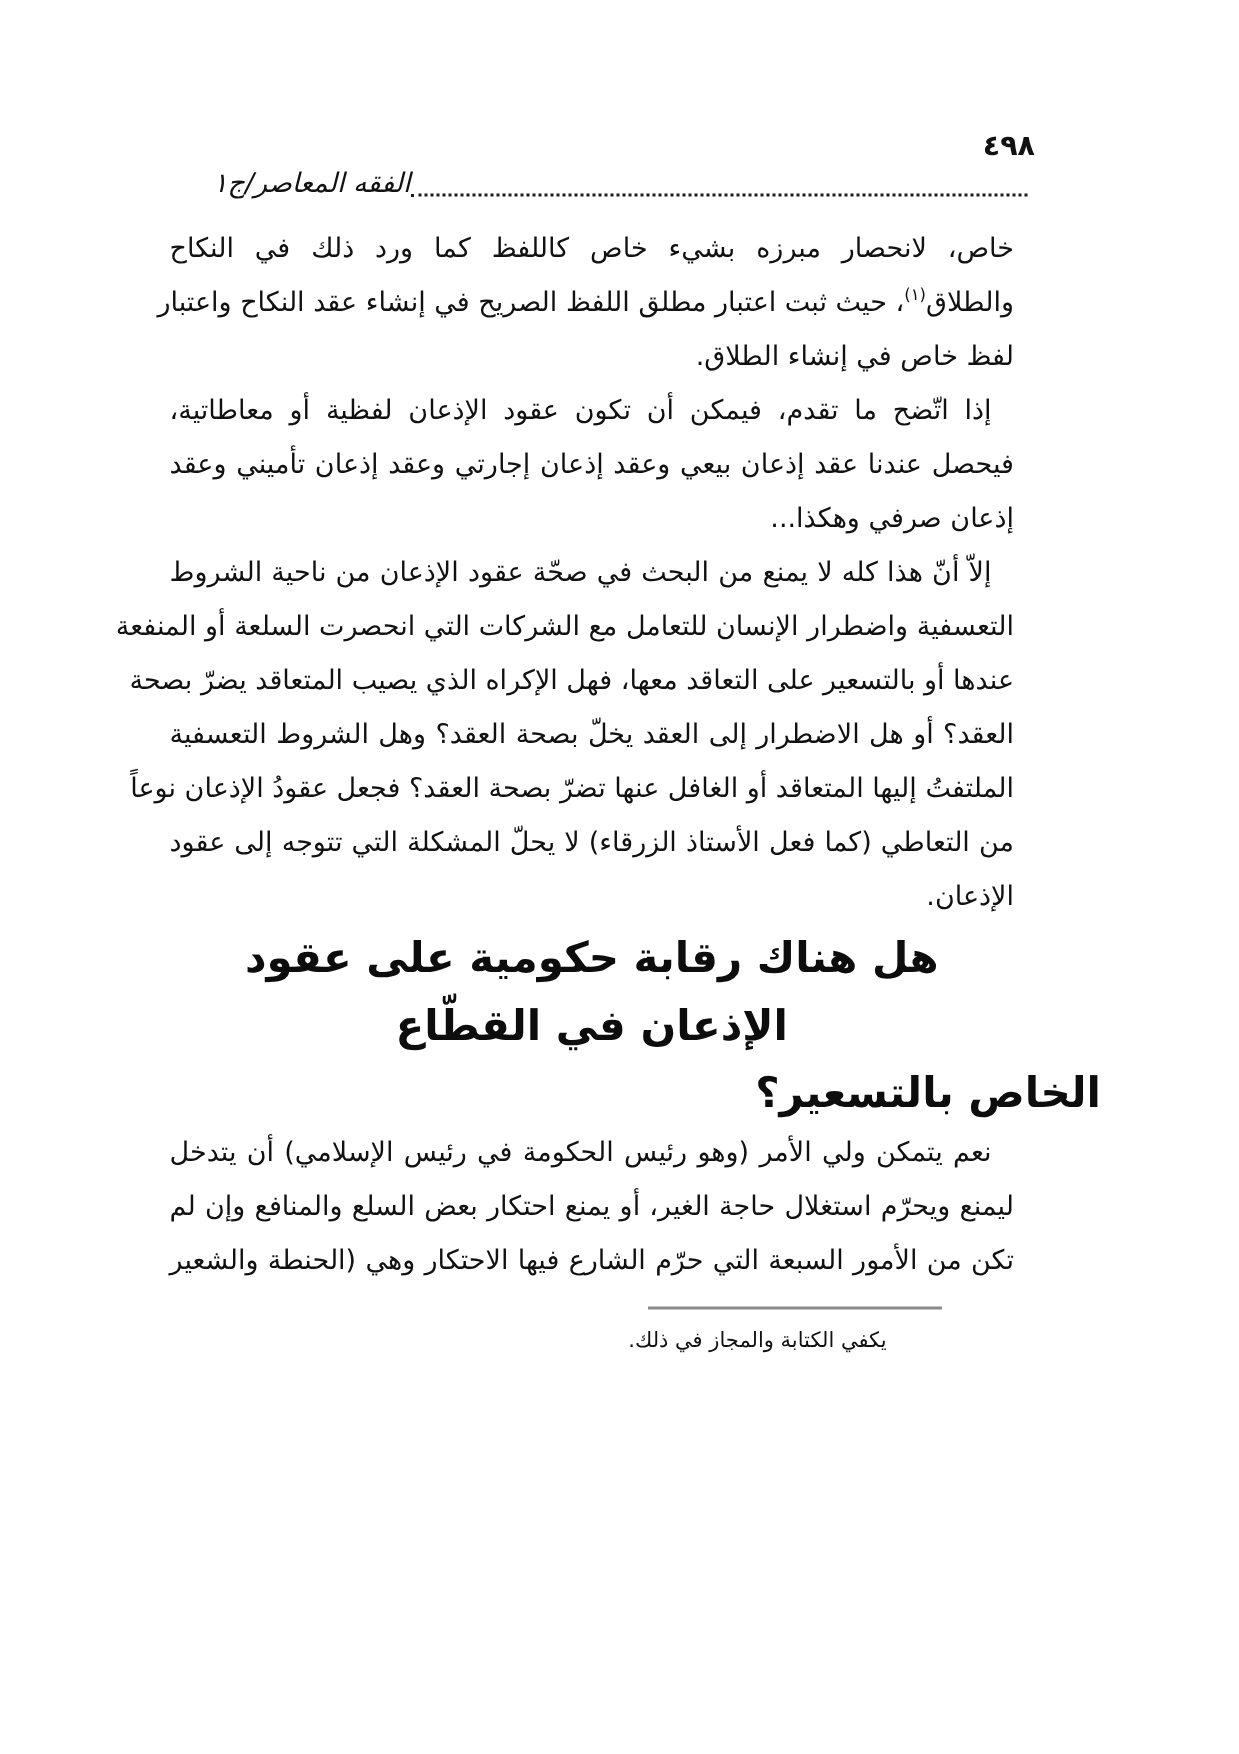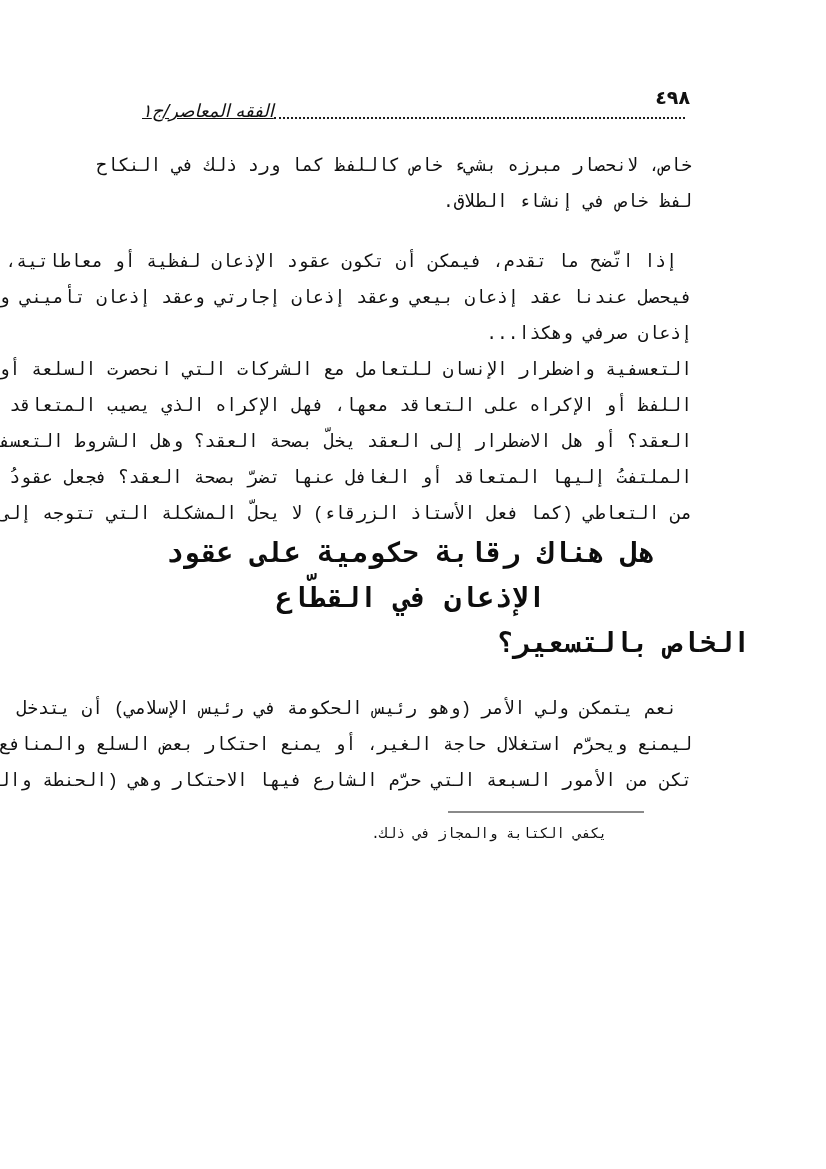--- a/index.html
+++ b/index.html
@@ -16,59 +16,57 @@
   
   .page-num {
     position: absolute;
     top: 86px;
     right: 136px;
     font-size: 19px;
     font-weight: 700;
   }
   .header-line {
     position: absolute;
-    top: 98px;
+    top: 110px;
     left: 142px;
     width: 543px;
     display: flex;
-    text-decoration: underline;
   }
   .book-title {
     font-size: 18px;
     font-style: italic;
     white-space: nowrap;
     line-height: 26px;
     display: inline-block;
   }
   .dots {
     flex: 1;
     border-bottom: 2.5px dotted #1c1c1c;
     margin-bottom: 5px;
     min-width: 40px;
   }
 
   
   .content {
     position: absolute;
     top: 148px;
-    right: 134px;
+    right: 150px;
     width: 563px;
     direction: rtl;
-    font-family: Liberation Mono, monospace;
   }
   .para { margin: 0; }
   .line {
     font-size: 18px;
     line-height: 36px;
     text-align: justify;
     text-align-last: justify;
     white-space: nowrap;
   }
   .line.end { text-align-last: right; }
-  .line.indent { padding-right: 15px; margin-top: 24px; }
+  .line.indent { padding-right: 15px; }
   .fnref {
     font-size: 11px;
     vertical-align: 7px;
     line-height: 0;
   }
 
   
   .heading {
     margin: 0;
     font-size: 28px;
@@ -110,35 +108,38 @@
   <div class="page-num">٤٩٨</div>
   <div class="header-line">
     <span class="book-title" dir="rtl">الفقه المعاصر/ج١</span>
     <span class="dots"></span>
   </div>
 
   <div class="content">
 
     <div class="para">
       <div class="line">خاص، لانحصار مبرزه بشيء خاص كاللفظ كما ورد ذلك في النكاح</div>
+      <div class="line"><span>والطلاق</span><sup class="fnref">(١)</sup><span>، حيث ثبت اعتبار مطلق اللفظ الصريح في إنشاء عقد النكاح واعتبار</span></div>
       <div class="line end">لفظ خاص في إنشاء الطلاق.</div>
     </div>
 
     <div class="para">
       <div class="line indent">إذا اتّضح ما تقدم، فيمكن أن تكون عقود الإذعان لفظية أو معاطاتية،</div>
       <div class="line">فيحصل عندنا عقد إذعان بيعي وعقد إذعان إجارتي وعقد إذعان تأميني وعقد</div>
       <div class="line end">إذعان صرفي وهكذا...</div>
     </div>
 
     <div class="para">
+      <div class="line indent">إلاّ أنّ هذا كله لا يمنع من البحث في صحّة عقود الإذعان من ناحية الشروط</div>
       <div class="line">التعسفية واضطرار الإنسان للتعامل مع الشركات التي انحصرت السلعة أو المنفعة</div>
-      <div class="line">اللفظ أو الإكراه على التعاقد معها، فهل الإكراه الذي يصيب المتعاقد يضرّ بصحة</div>
+      <div class="line">عندها أو بالتسعير على التعاقد معها، فهل الإكراه الذي يصيب المتعاقد يضرّ بصحة</div>
       <div class="line">العقد؟ أو هل الاضطرار إلى العقد يخلّ بصحة العقد؟ وهل الشروط التعسفية</div>
       <div class="line">الملتفتُ إليها المتعاقد أو الغافل عنها تضرّ بصحة العقد؟ فجعل عقودُ الإذعان نوعاً</div>
       <div class="line">من التعاطي (كما فعل الأستاذ الزرقاء) لا يحلّ المشكلة التي تتوجه إلى عقود</div>
+      <div class="line end">الإذعان.</div>
     </div>
 
     <h2 class="heading">
       <div class="hline">هل هناك رقابة حكومية على عقود الإذعان في القطّاع</div>
       <div class="hline hline2">الخاص بالتسعير؟</div>
     </h2>
 
     <div class="para">
       <div class="line indent">نعم يتمكن ولي الأمر (وهو رئيس الحكومة في رئيس الإسلامي) أن يتدخل</div>
       <div class="line">ليمنع ويحرّم استغلال حاجة الغير، أو يمنع احتكار بعض السلع والمنافع وإن لم</div>

